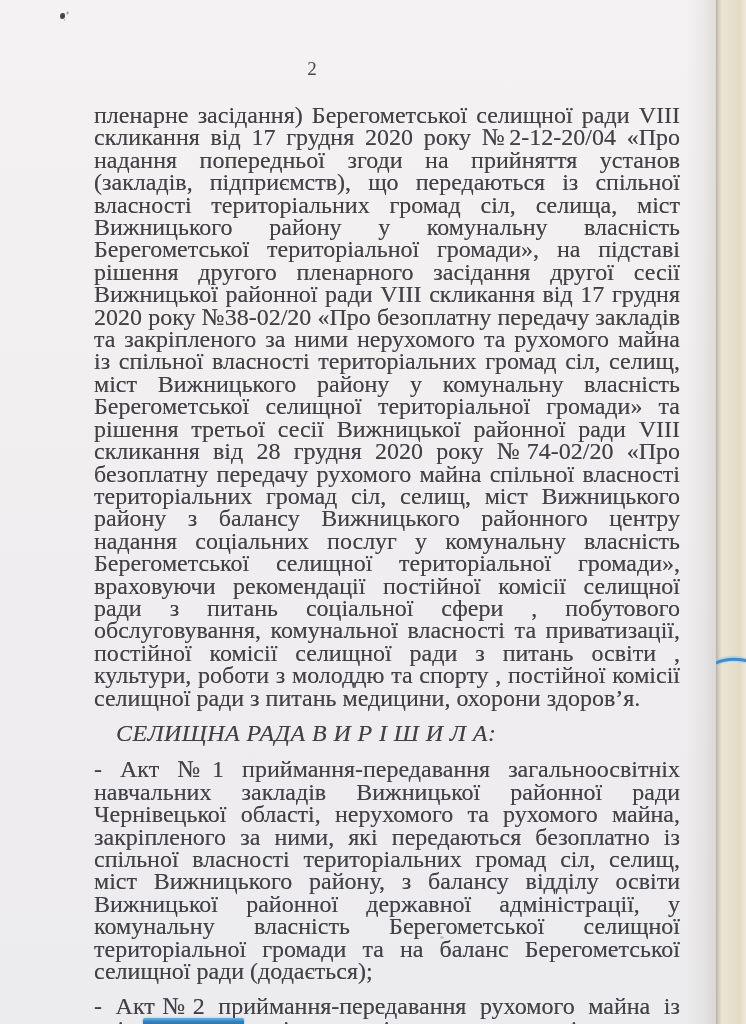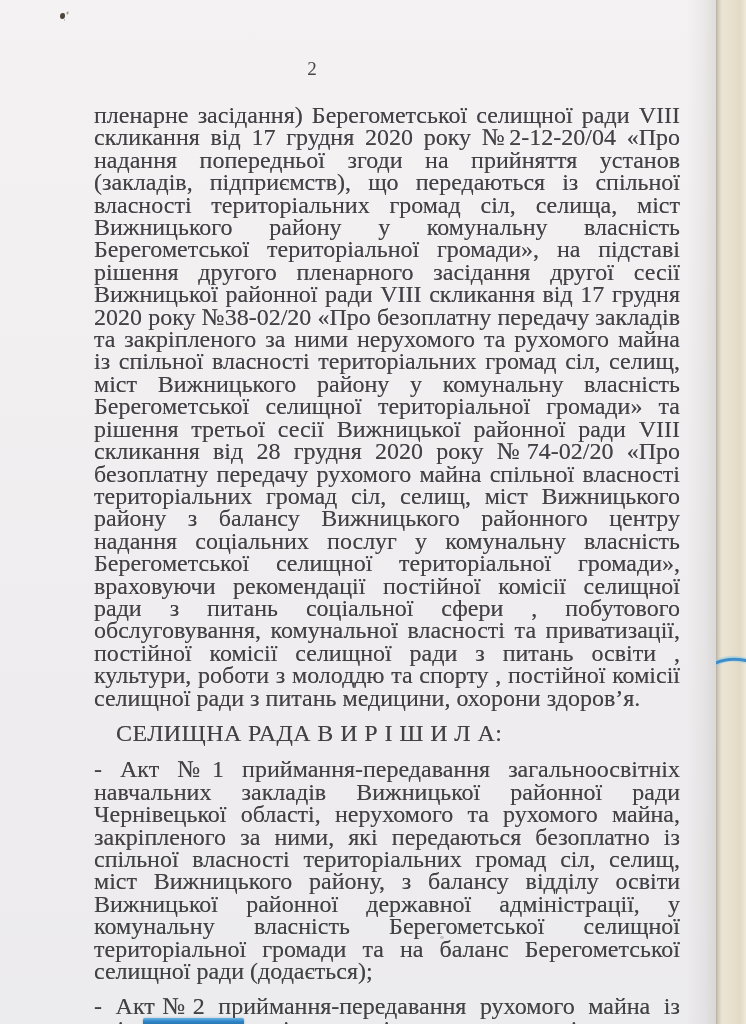--- a/index.html
+++ b/index.html
@@ -33,21 +33,21 @@
     font-size: 19px; color: #46464b;
   }
   .doc {
     position: absolute; left: 94px; top: 104px; width: 586px;
     font-size: 24px; line-height: 22.4px;
     color: #414146;
     text-align: justify;
     text-shadow: 0 0 0.6px rgba(65,65,70,0.55);
   }
   .doc p { margin: 0 0 13px 0; }
-  .doc p.heading { text-indent: 22px; letter-spacing: 0.4px; margin-bottom: 14px; }
+  .doc p.heading { text-indent: 22px; letter-spacing: 0.4px; margin-bottom: 14px; font-style: italic; }
   
   .speck-main {
     position: absolute; left: 60px; top: 13px; width: 5px; height: 6px;
     background: #4d443c; border-radius: 60% 40% 55% 45%;
     box-shadow: 5px -3px 0 -1.5px rgba(140,128,112,0.8), 2px 4px 0 -2px rgba(120,110,98,0.5);
   }
   .speck-faint-1 {
     position: absolute; left: 440px; top: 936px; width: 4px; height: 3px;
     background: rgba(125,120,114,0.35); border-radius: 50%;
   }

